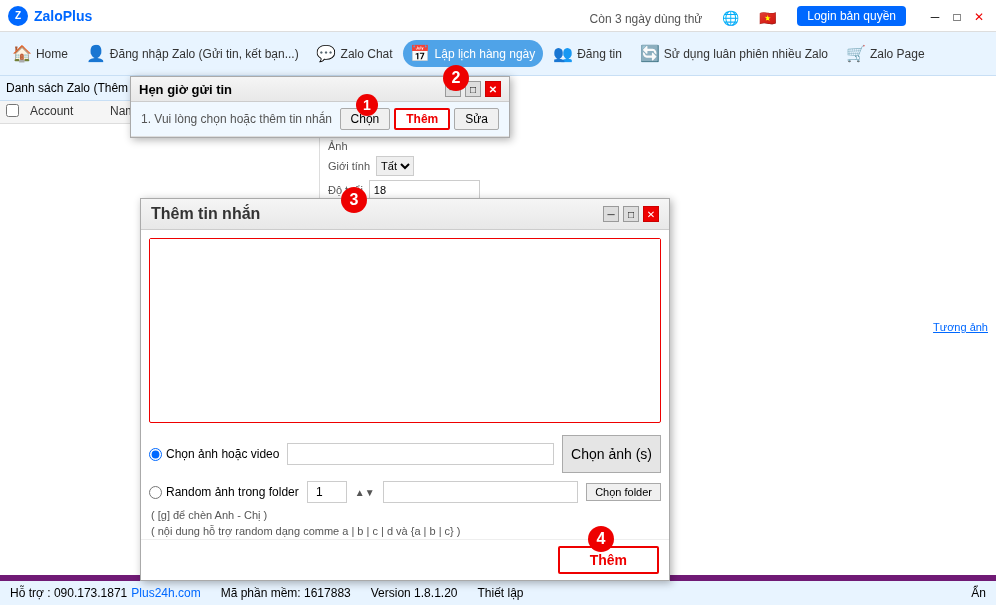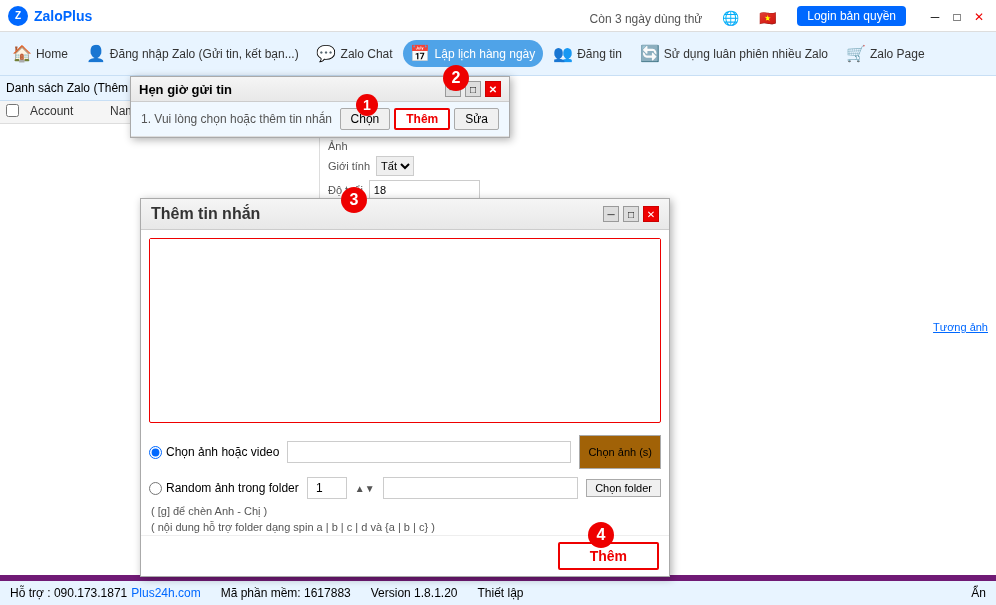--- a/index.html
+++ b/index.html
@@ -231,21 +231,21 @@
 
     .media-row {
       display: flex;
       align-items: center;
       padding: 4px 8px;
       gap: 8px;
     }
     .radio-option { display: flex; align-items: center; gap: 4px; font-size: 12px; cursor: pointer; }
     .radio-input { accent-color: #0068ff; }
     .media-input { flex: 1; height: 22px; border: 1px solid #ccc; padding: 0 4px; font-size: 11px; }
-    .btn-chon-anh { background: #a16207; border: 1px solid #aaa; padding: 10px 8px; font-size: 11px; cursor: pointer; }
+    .btn-chon-anh { background: #e5e5e5; border: 1px solid #aaa; padding: 10px 8px; font-size: 14px; cursor: pointer; }
 
     .random-row {
       display: flex;
       align-items: center;
       padding: 4px 8px;
       gap: 8px;
     }
     .number-spin { width: 40px; height: 22px; border: 1px solid #ccc; text-align: center; font-size: 12px; }
     .folder-input { flex: 1; height: 22px; border: 1px solid #ccc; padding: 0 4px; font-size: 11px; }
     .btn-chon-folder { background: #f0f0f0; border: 1px solid #aaa; padding: 2px 8px; font-size: 11px; cursor: pointer; }
@@ -526,21 +526,21 @@
         <input type="number" class="number-spin" value="1" style="">
         <span style="font-size:10px; color:#555;">▲▼</span>
         <input class="folder-input" value="" style="">
         <button class="btn-chon-folder">Chọn folder</button>
       </div>
 
       <div class="hint-row">
         <span>( [g] để chèn Anh - Chị )</span>
       </div>
       <div class="hint-row">
-        <span>( nội dung hỗ trợ folder dạng spin a | b | c | d và {a | b | c} )</span>
+        <span>( nội dung hỗ trợ random dạng comme a | b | c | d và {a | b | c} )</span>
       </div>
 
       <div class="bottom-row" style="position:relative;">
 
         <div style="position:absolute; bottom:28px; right:55px; background:#e00; color:#fff; font-size:16px; font-weight:bold; width:26px; height:26px; border-radius:50%; display:flex; align-items:center; justify-content:center; z-index:25;">4</div>
         <button class="btn-them-bottom">Thêm</button>
       </div>
     </div>
 
   </div>

